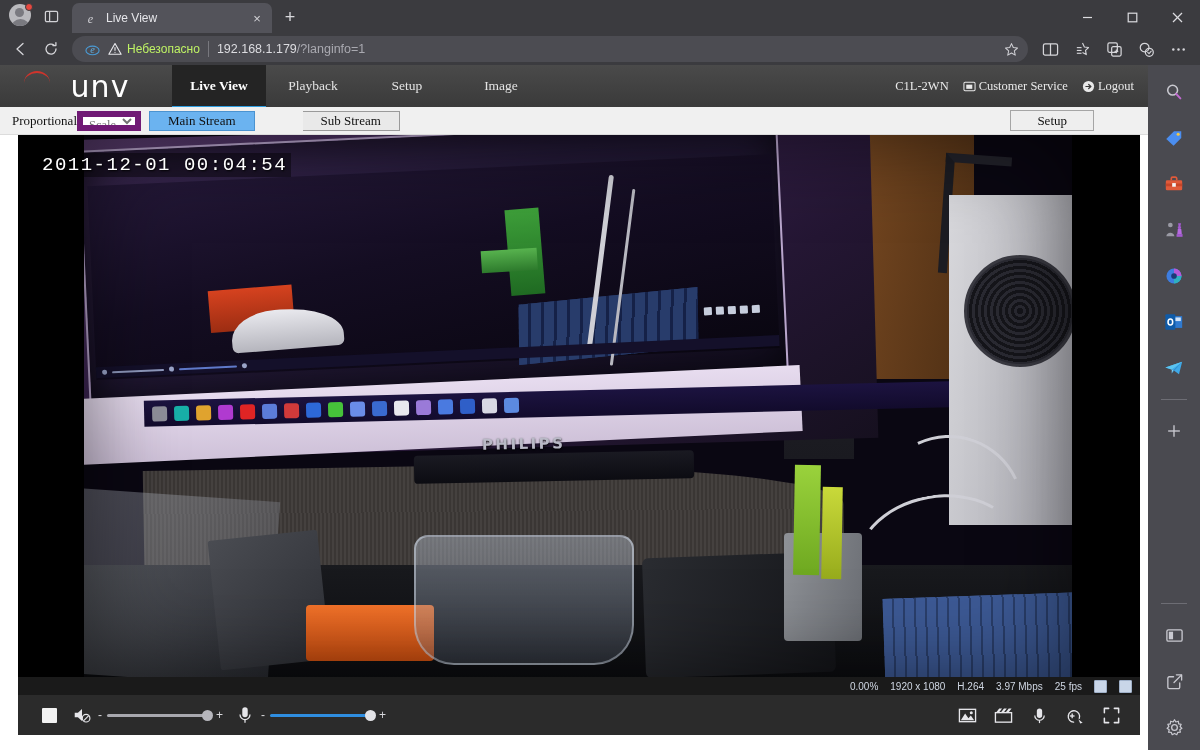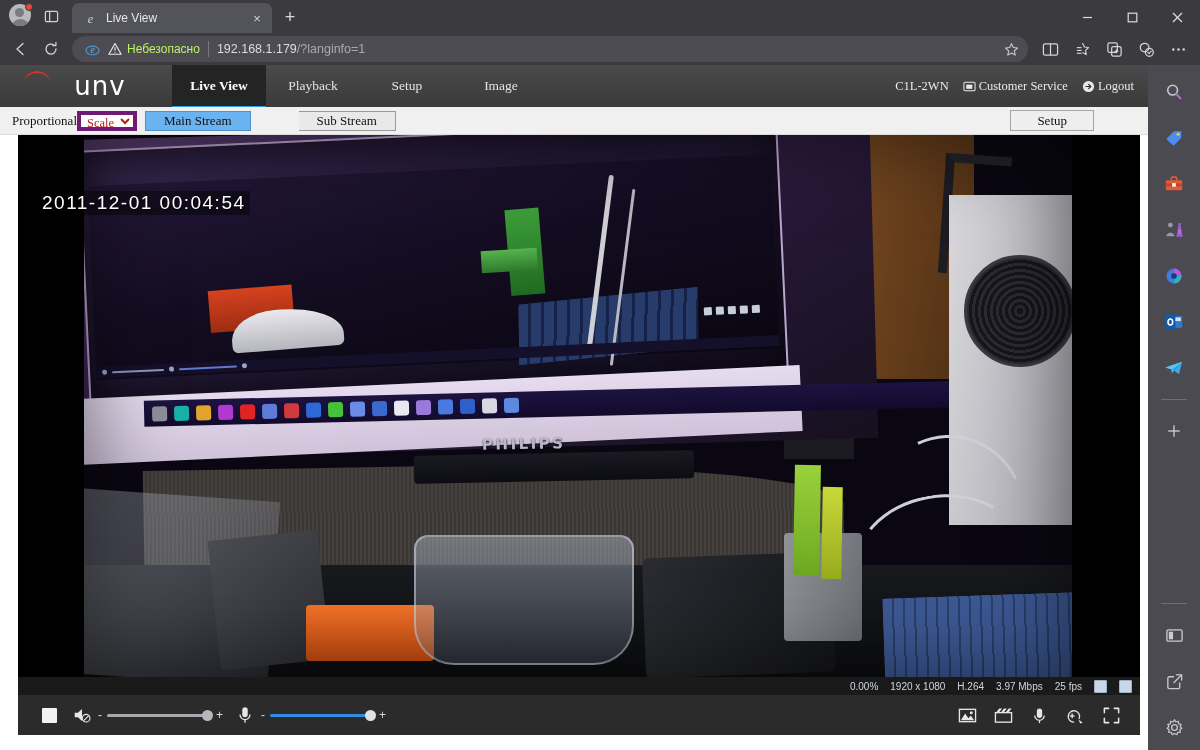--- a/index.html
+++ b/index.html
@@ -105,21 +105,21 @@
   .unv-header {
     position: relative; width: 1148px; height: 42px;
     background: linear-gradient(#4a4a4a, #3a3a3a);
     display: flex; align-items: stretch;
   }
   .unv-logo {
     width: 172px; display: flex; align-items: center; justify-content: center;
     position: relative;
   }
   .unv-logo .logo-text {
-    color: #fff; font-size: 26px; font-weight: 400; letter-spacing: 1px;
+    color: #fff; font-size: 30px; font-weight: 400; letter-spacing: 1px;
     font-family: "DejaVu Sans", sans-serif; position: relative; margin-left: 28px;
   }
   .unv-logo .logo-arc {
     position: absolute; left: 24px; top: 6px; width: 26px; height: 12px;
     border-top: 2.5px solid #d0342c; border-radius: 50% 50% 0 0 / 100% 100% 0 0;
   }
   .unv-nav { display: flex; align-items: stretch; }
   .unv-nav .navitem {
     width: 94px; display: flex; align-items: center; justify-content: center;
     color: #e3e3e3; font-size: 13.5px;
@@ -144,21 +144,21 @@
     position: relative; width: 1148px; height: 28px; background: #f0f0f0;
     border-bottom: 1px solid #dcdcdc; display: flex; align-items: center;
     padding: 0 8px;
   }
   .prop-label {
     font-family: "Liberation Serif", serif; font-size: 13px; color: #111;
     margin-left: 4px;
   }
   .prop-select {
     height: 20px; font-size: 12.5px; font-family: "Liberation Serif", serif;
-    border: 4px solid #701a75; background: #fff; color: #b91c1c; padding: 0 2px;
+    border: 6px solid #701a75; background: #fff; color: #737373; padding: 0 2px;
   }
   .streambtns { display: flex; margin-left: 8px; gap: 48px; }
   .sbtn {
     height: 20px; padding: 0 18px; display: flex; align-items: center; justify-content: center;
     border: 1px solid #9a9a9a; font-size: 13px; color: #111;
     font-family: "Liberation Serif", serif; background: #e9e9e9;
   }
   .sbtn.active { background: #6bb3f0; border-color: #4b93d0; }
   .sbtn + .sbtn { border-left: none; }
   .imgbtn {
@@ -333,24 +333,23 @@
   .wire {
     position: absolute; border-radius: 50%; border: 3px solid #cfcfd6; border-color: #cfcfd6 transparent transparent transparent;
   }
   .wire.a { left: 790px; top: 300px; width: 150px; height: 150px; transform: rotate(20deg); }
   .wire.b { left: 770px; top: 360px; width: 170px; height: 130px; transform: rotate(-10deg); }
 
   .vshade { position: absolute; inset: 0; box-shadow: inset 0 0 90px rgba(0,0,0,.55); pointer-events: none; }
 
   .timestamp {
     position: absolute; left: 20px; top: 18px; color: #fff;
-    font-family: Liberation Sans, sans-serif; font-size: 19px;
+    font-family: Liberation Mono, monospace; font-size: 19px;
     letter-spacing: 1.5px; background: rgba(0,0,0,.42); padding: 1px 4px;
     text-shadow: 1px 1px 2px #000;
-    margin-top: 38px;
   }
 
   .vstatus {
     position: absolute; left: 0; right: 0; bottom: 0; height: 18px;
     background: #1a1a1a; display: flex; align-items: center; justify-content: flex-end;
     gap: 12px; padding-right: 8px;
   }
   .vstatus span { color: #cfd6e2; font-size: 10px; font-family: "Liberation Sans", sans-serif; }
   .vstatus .vsicon {
     width: 13px; height: 13px; border: 1px solid #9fb0c8; background: #c9d6e8; border-radius: 1px;

